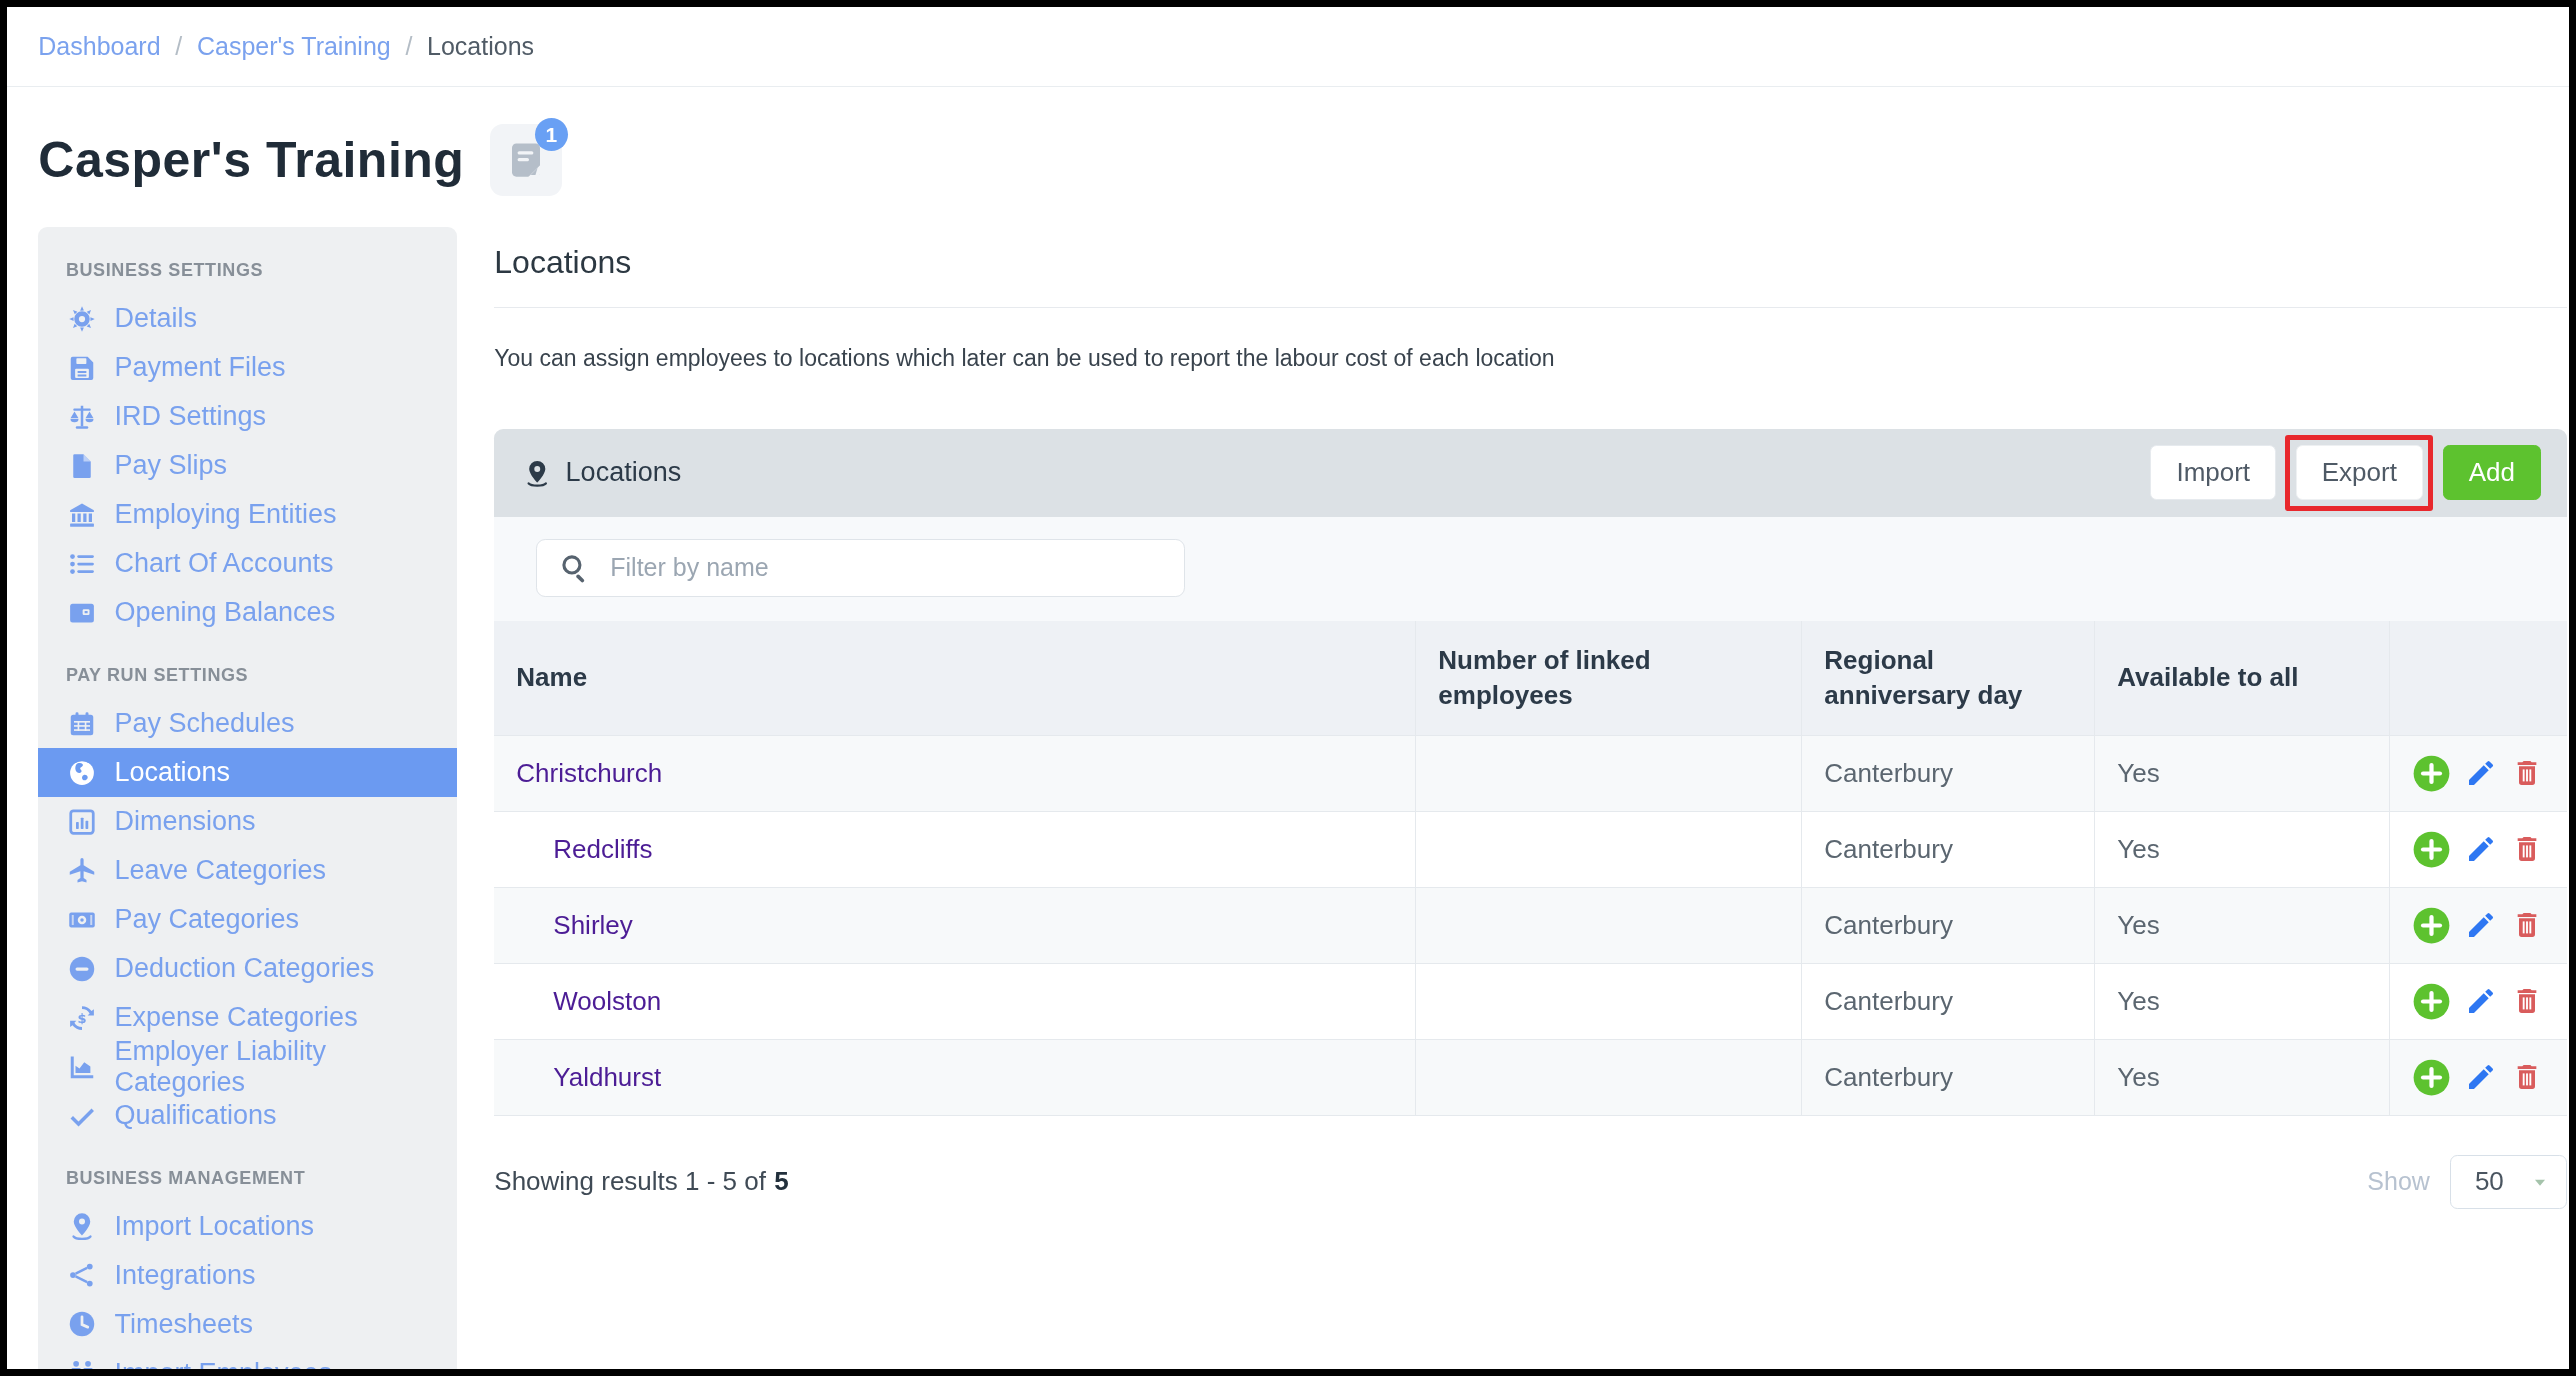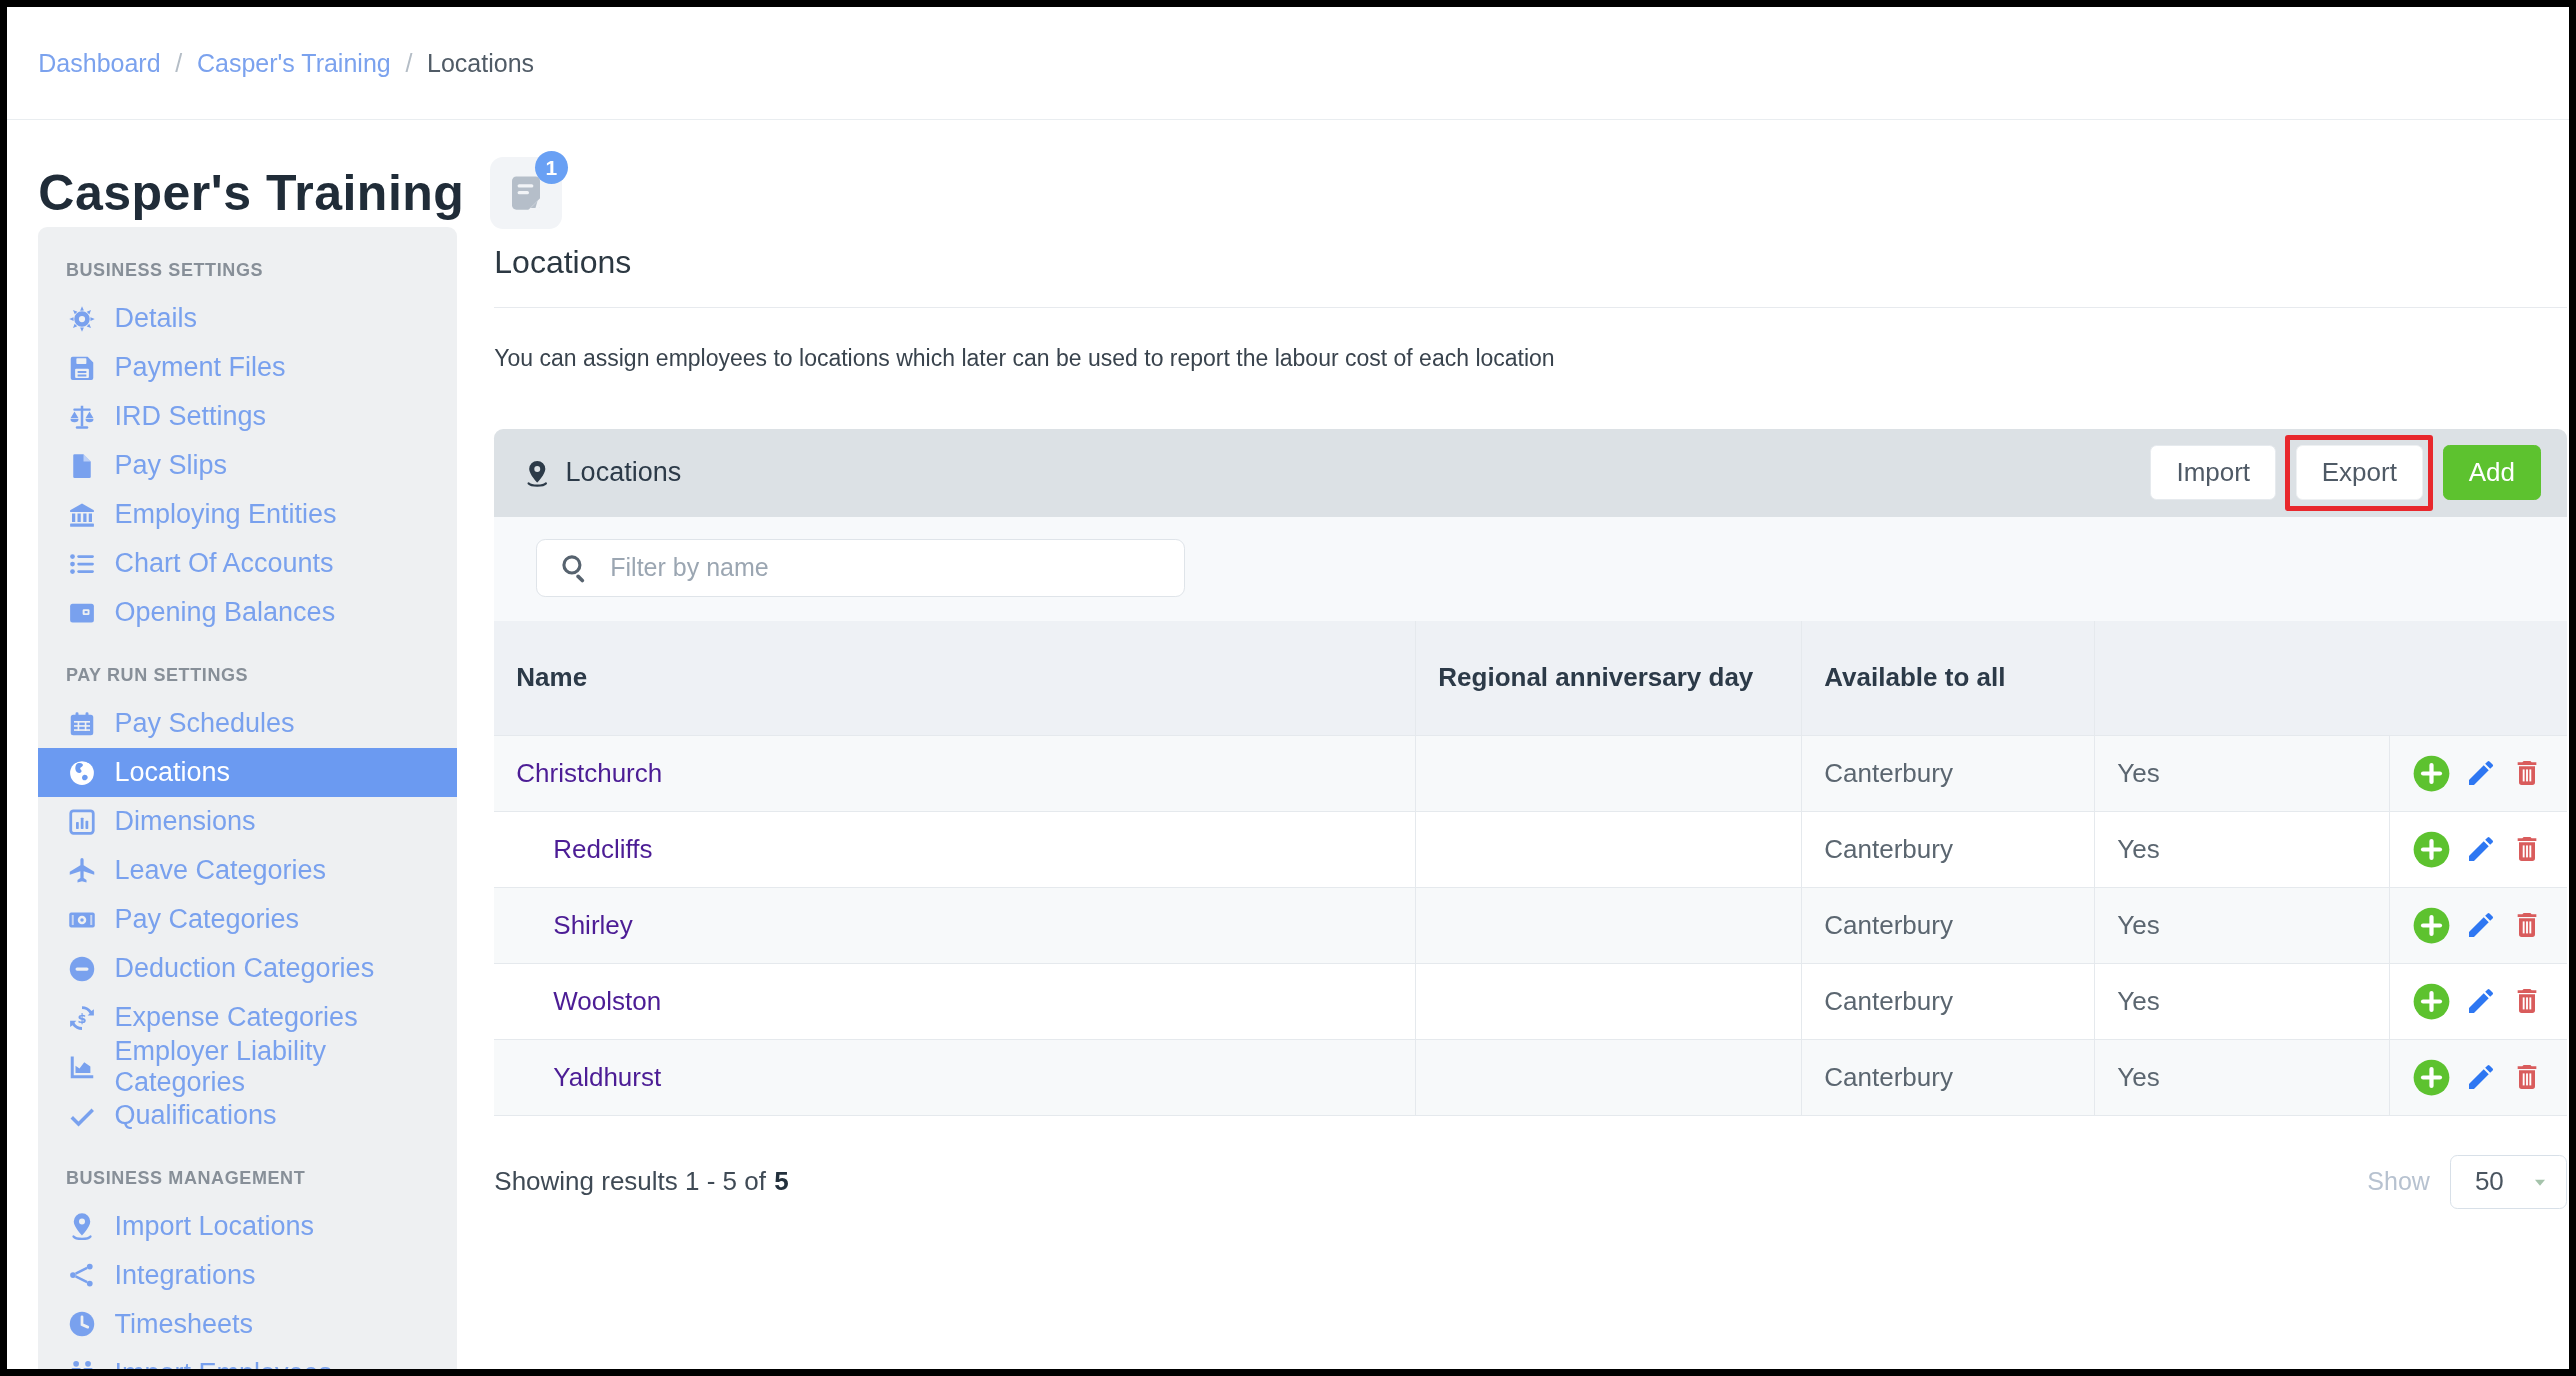--- a/index.html
+++ b/index.html
@@ -1,21 +1,21 @@
 <!DOCTYPE html>
 <html style="font-size:14.7px"><head>
 <meta charset="utf-8">
 <style>
   * { box-sizing: border-box; margin: 0; padding: 0; }
   html,body { width: 2576px; height: 1376px; }
   body { background:#000; position:relative; font-family:"Liberation Sans","DejaVu Sans",sans-serif; }
   .frame { position:absolute; inset:7.3px; background:#fff; overflow:hidden; }
 
   
-  .crumbbar { height:113px; display:flex; align-items:center; padding-left:31px; border-bottom:1.8px solid #e9edf0; }
+  .crumbbar { height:80px; display:flex; align-items:center; padding-left:31px; border-bottom:1.8px solid #e9edf0; }
   .crumb { font-size:25px; color:#7ba2ee; text-decoration:none; }
   .crumb.current { color:#505b66; }
   .crumb-sep { color:#b4bdc6; font-size:25px; margin:0 14.7px; }
 
   
   .titlerow { display:flex; align-items:center; margin:33px 0 0 31px; height:79px; }
   .page-h1 { font-size:50px; font-weight:700; color:#202c38; letter-spacing:0.5px; }
   .note-wrap { position:relative; margin-left:26px; width:72px; height:72px; background:#f2f4f7; border-radius:13px; display:flex; align-items:center; justify-content:center; cursor:pointer; }
   .note-wrap svg { width:42px; height:42px; color:#b5bec9; }
   .note-badge { position:absolute; top:-5.5px; right:-5.5px; width:33px; height:33px; border-radius:50%; background:#69a0f4; color:#fff; font-size:21px; font-weight:700; display:flex; align-items:center; justify-content:center; }
@@ -369,20 +369,21 @@
                   <circle cx="10" cy="10" r="6.2" fill="none" stroke="currentColor" stroke-width="2.4"></circle>
                   <rect x="14.8" y="16.9" width="7.4" height="2.8" rx="1.4" transform="rotate(45 14.8 16.9)"></rect>
                 </svg>
               </span>
             <input class="filter-input" type="text" placeholder="Filter by name" style="">
           </div>
 
           <div class="tbl">
             <div class="trow head">
               <div class="tcell">Name</div>
+              <div class="tcell">Number of linked employees</div>
               <div class="tcell">Regional anniversary day</div>
               <div class="tcell">Available to all</div>
               <div class="tcell"></div>
             </div>
 
             <div class="trow alt">
               <div class="tcell">
                   <a class="name-link">Christchurch</a>
                 </div>
               <div class="tcell"></div>

